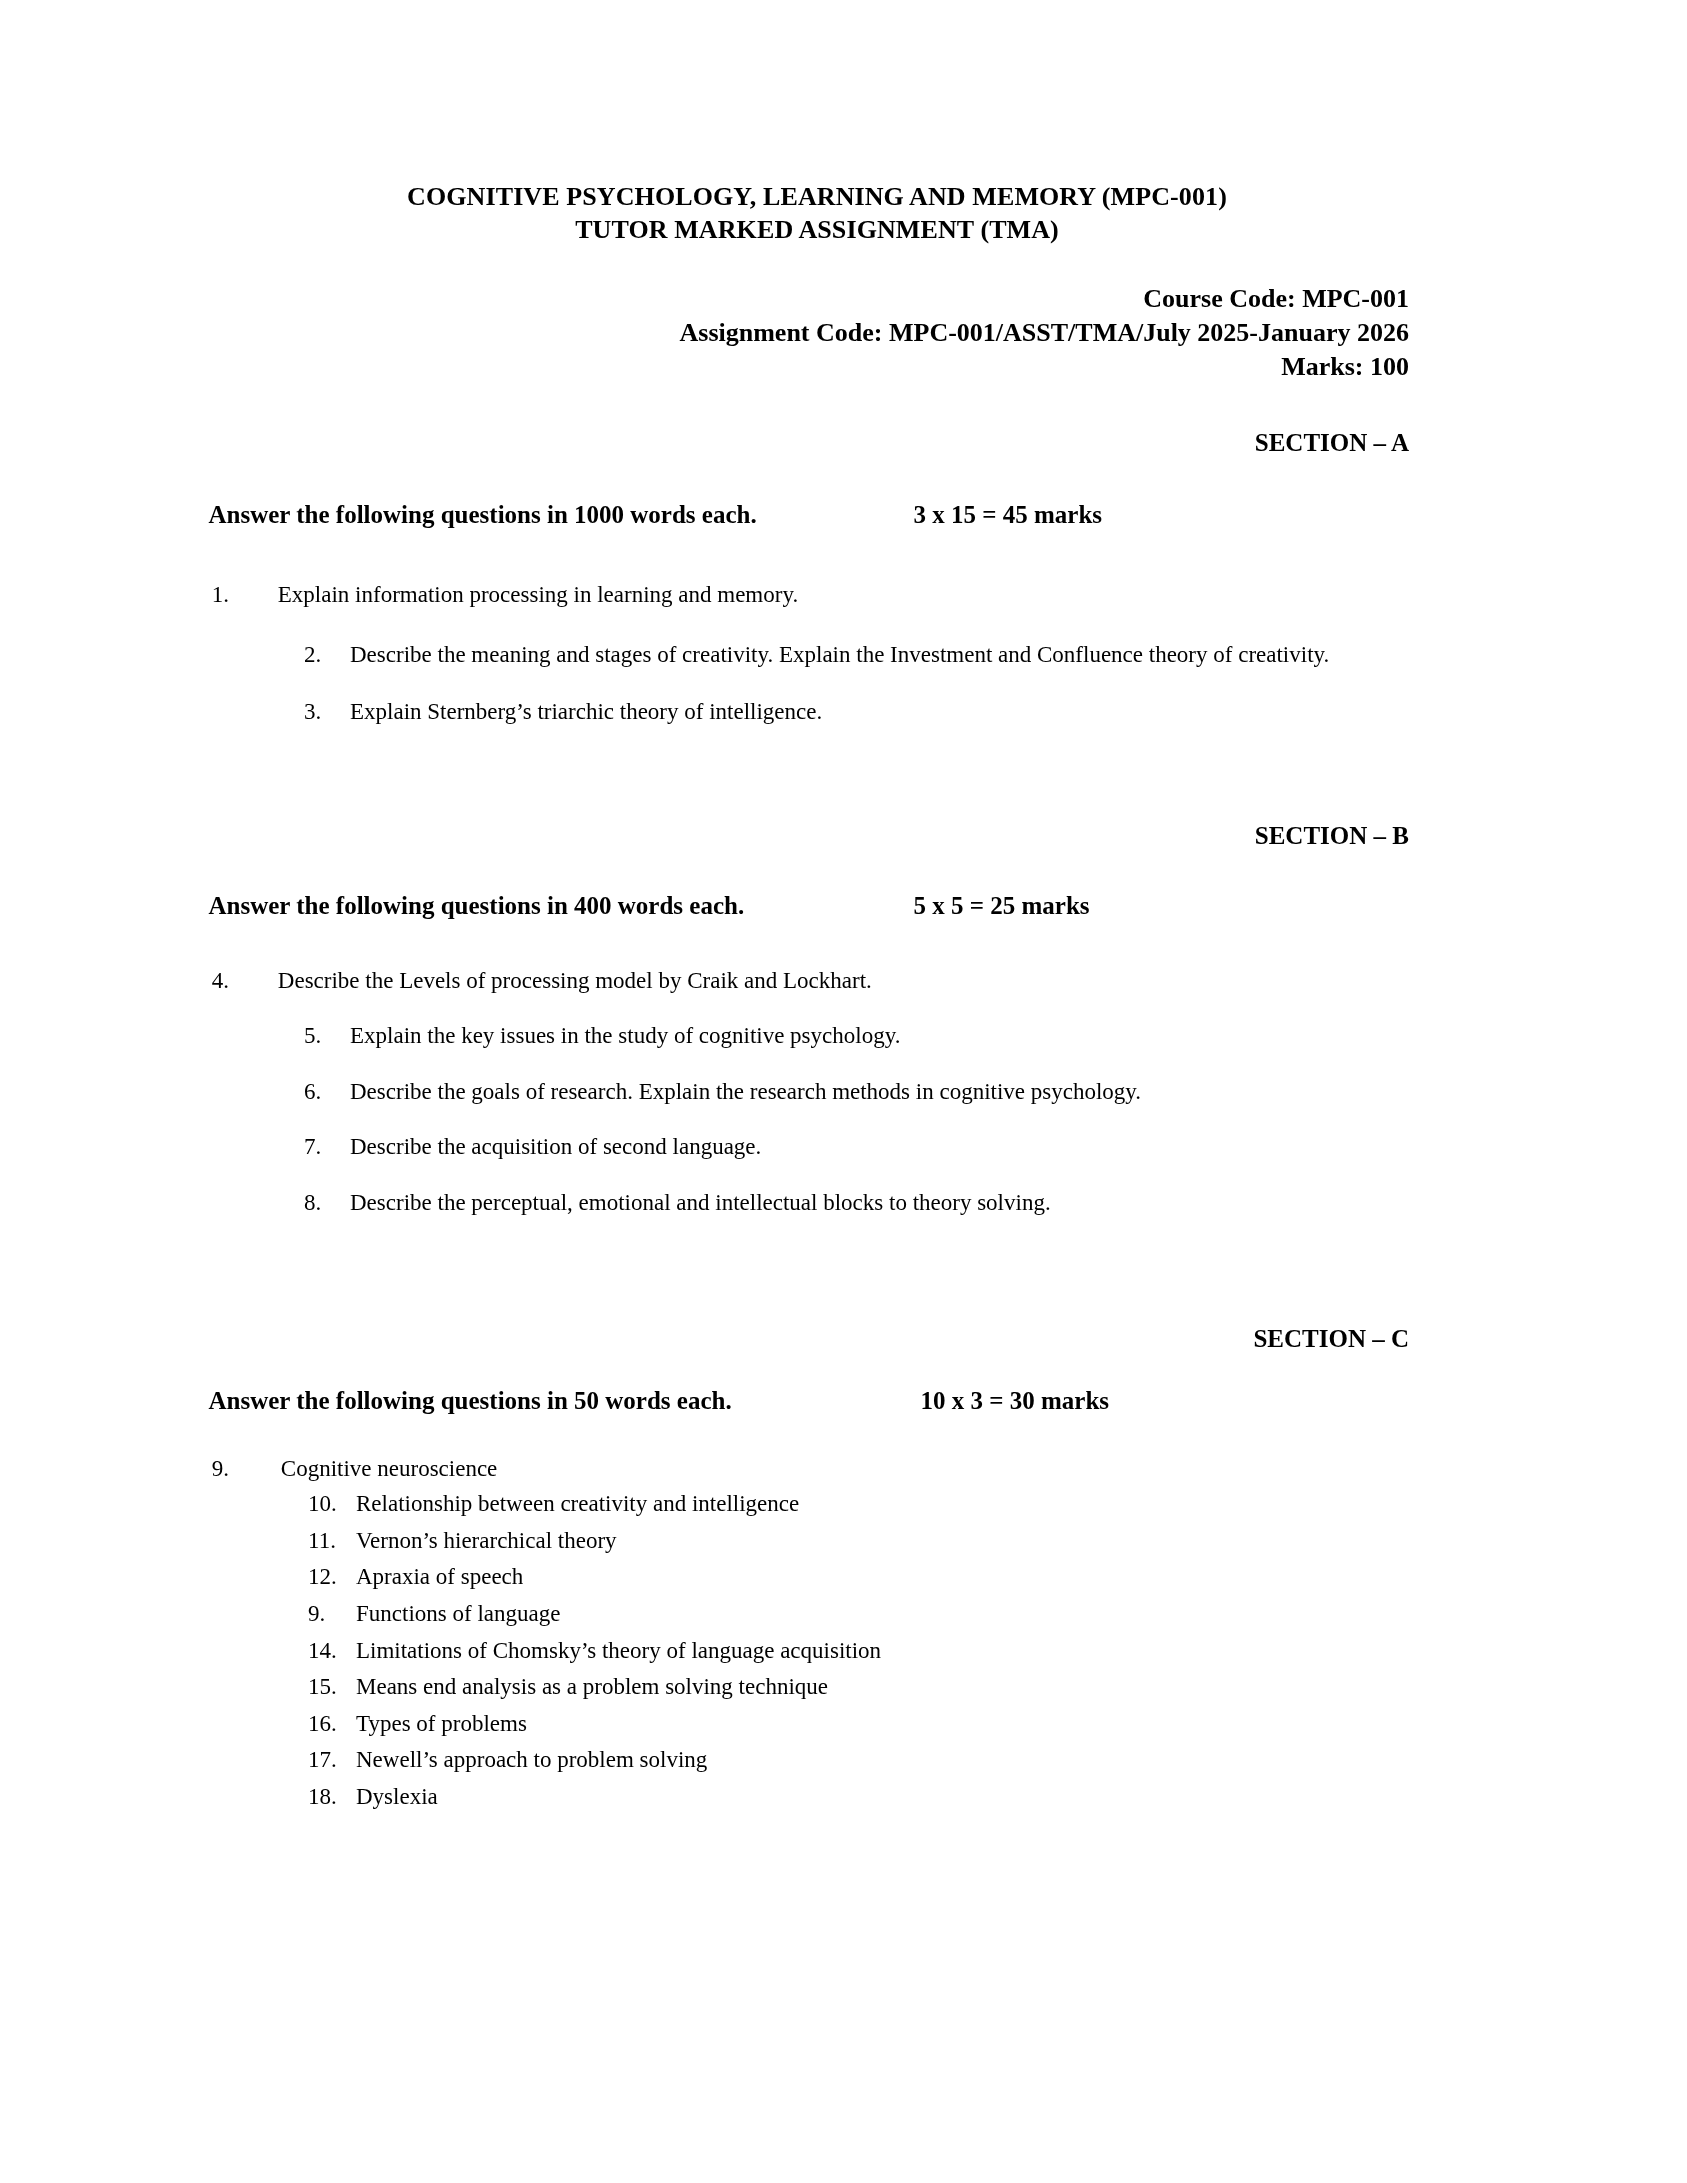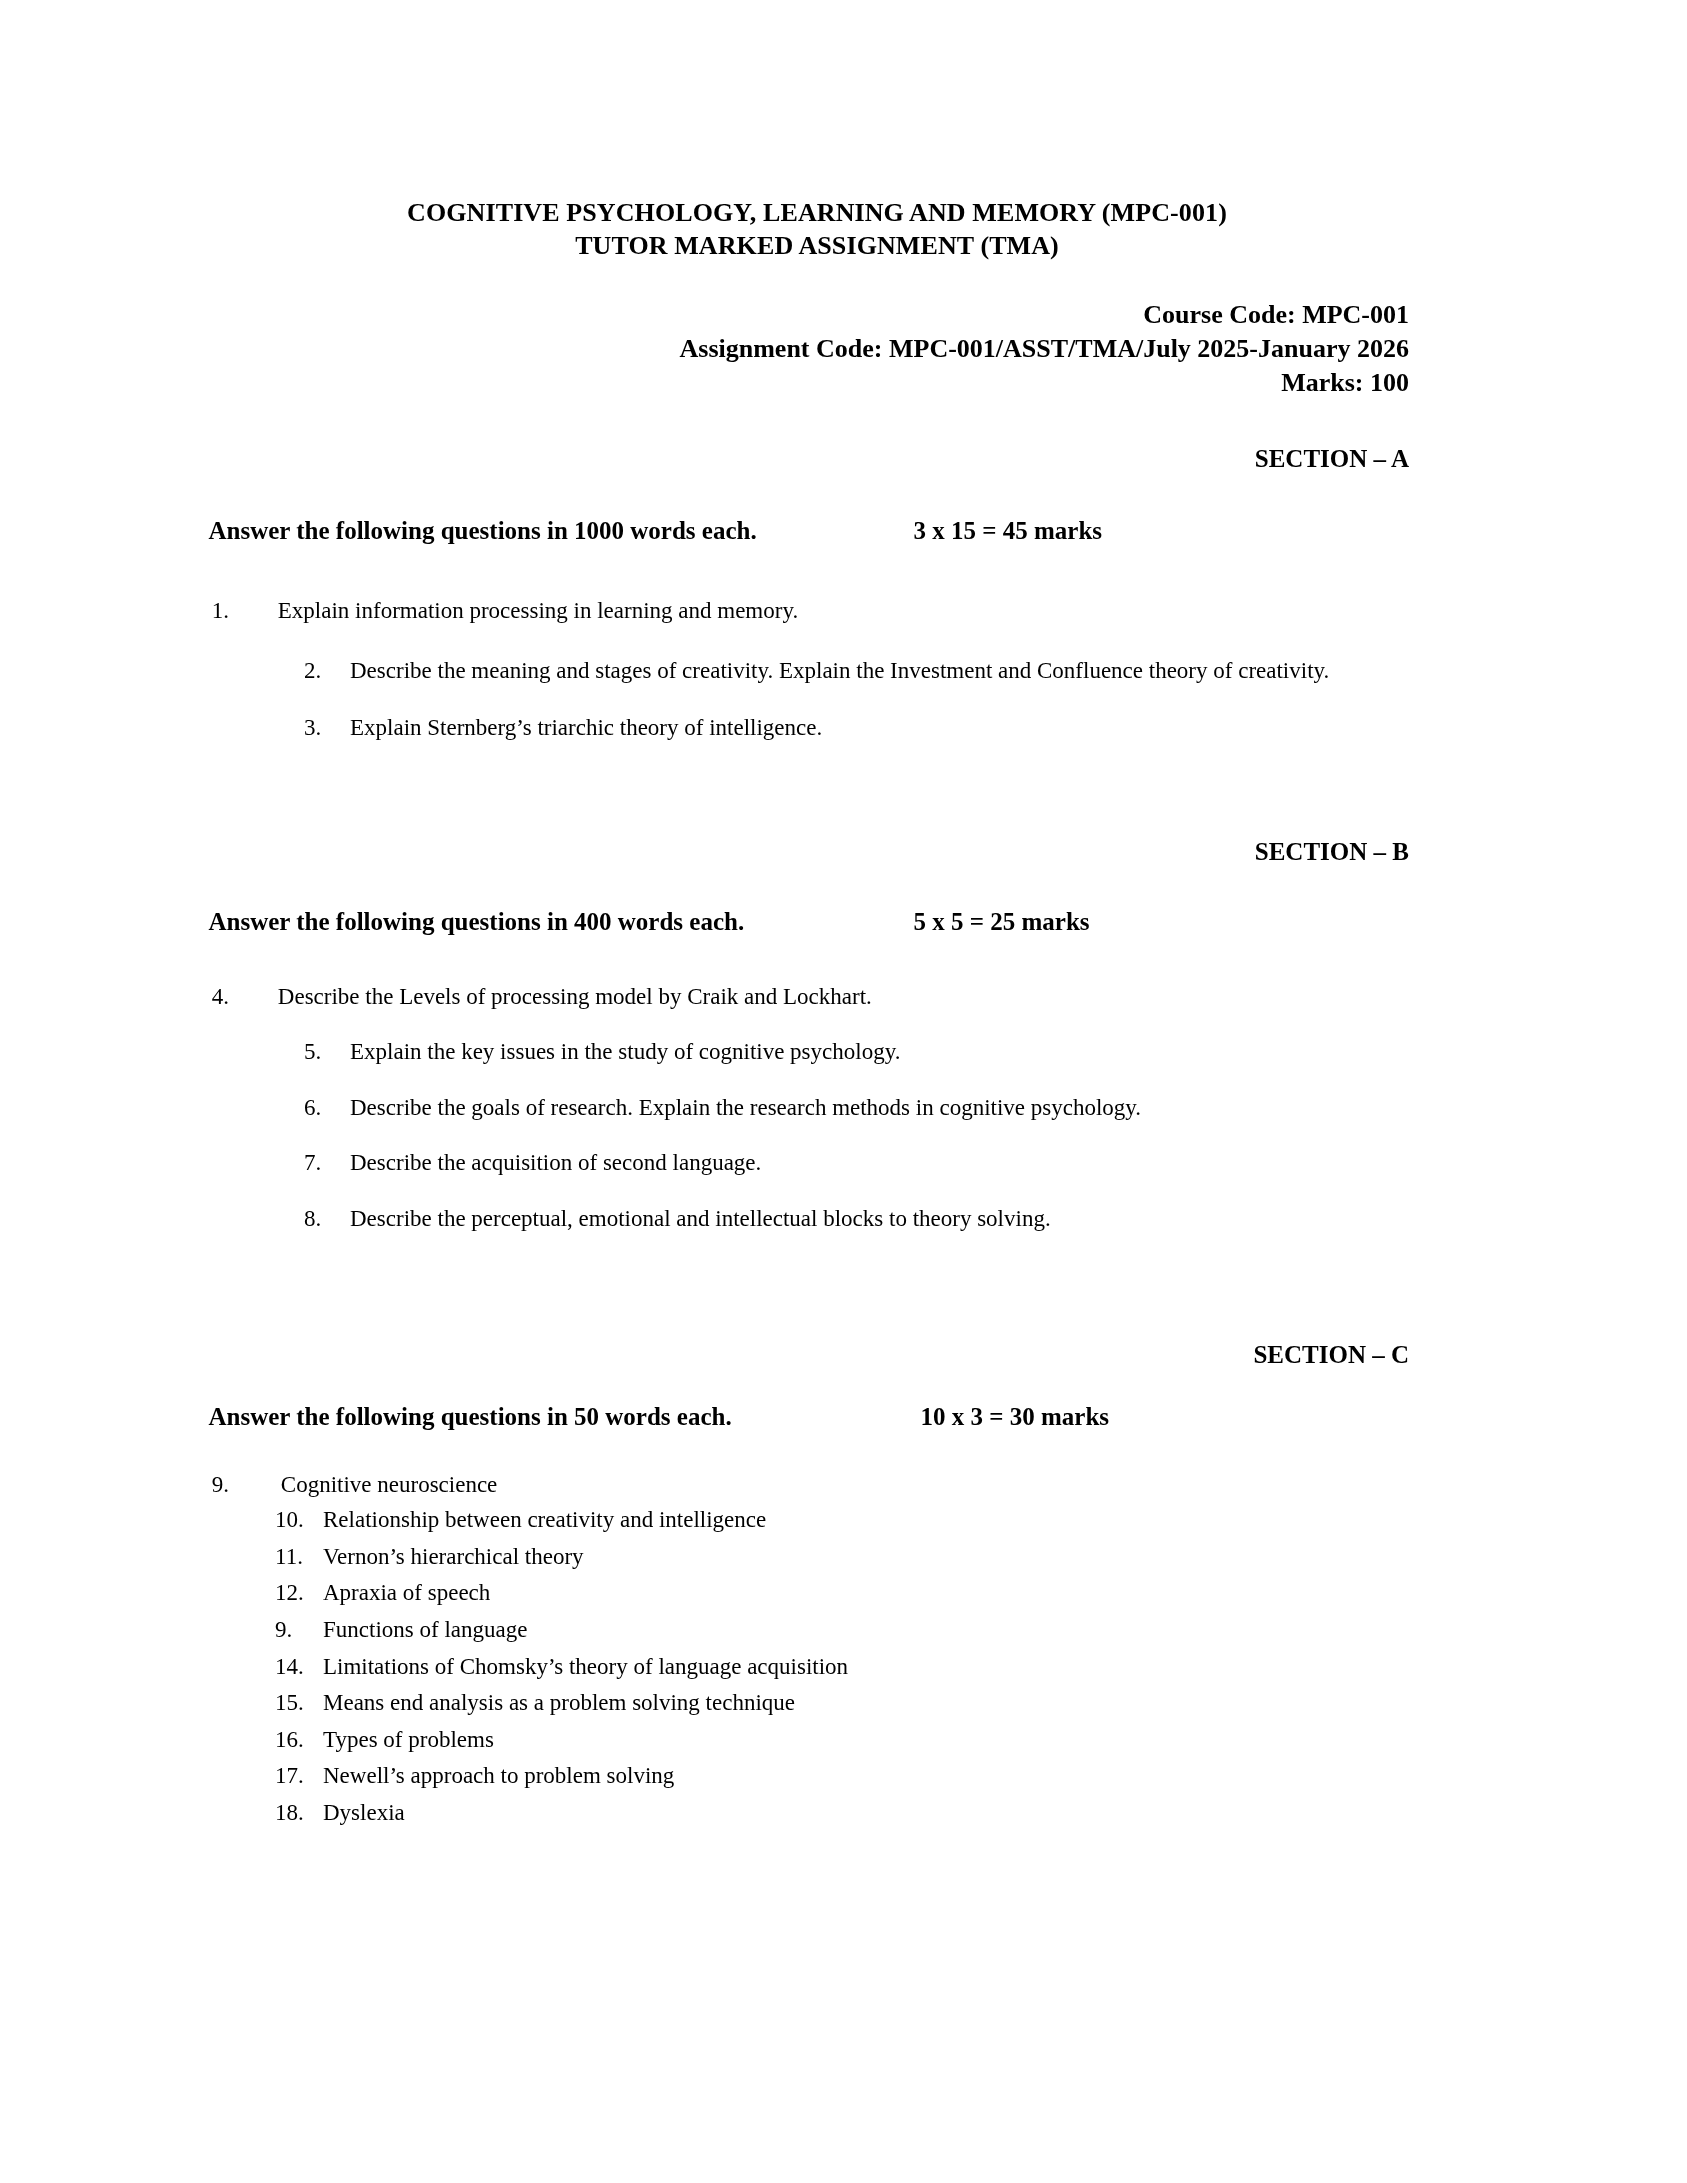--- a/index.html
+++ b/index.html
@@ -12,21 +12,21 @@
     width: 1687px;
     height: 2183px;
     background: #ffffff;
     font-family: "Liberation Serif", "DejaVu Serif", serif;
     color: #000000;
     overflow: hidden;
   }
   .content {
     position: absolute;
     left: 225px;
-    top: 196px;
+    top: 180px;
     width: 1184px;
   }
 
   
   .doc-title {
     text-align: center;
     font-weight: bold;
     font-size: 26px;
     line-height: 33px;
     letter-spacing: 0.1px;
@@ -117,21 +117,21 @@
   .list-a .qitem.lvl-outer { margin-bottom: 22.5px; }
 
   
   .list-b .qitem { margin-bottom: 18.5px; }
 
   
   .list-c { line-height: 30px; font-size: 23px; }
   .list-c .qitem { margin-bottom: 6.6px; }
   .list-c .qitem.lvl-outer { margin-bottom: 5.3px; }
   .list-c .qitem.lvl-outer .qnum { width: 69px; }
-  .list-c .qitem.lvl-inner { margin-left: 50px; }
+  .list-c .qitem.lvl-inner { margin-left: 83px; }
   .list-c .qitem.lvl-inner .qnum { width: 48px; }
 
   .spacer-a { height: 46px; }
   .spacer-b { height: 41px; }
   .spacer-c { height: 38px; }
   .spacer-after-a { height: 71px; }
   .spacer-after-b { height: 85px; }
 </style>
 </head>
 <body>

